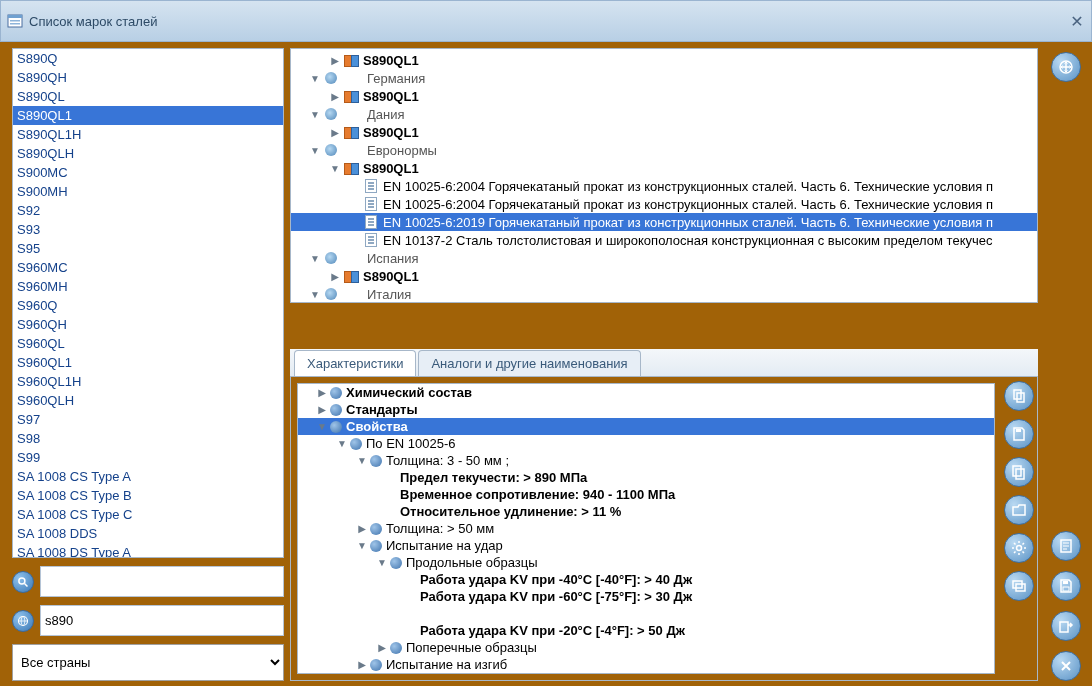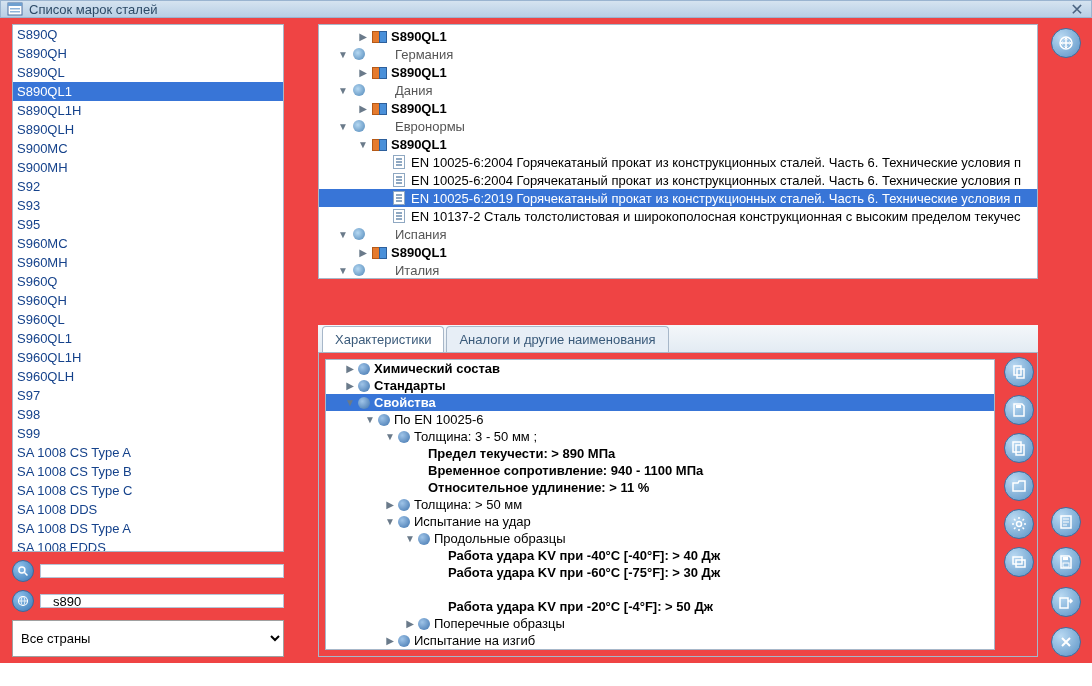--- a/index.html
+++ b/index.html
@@ -1,34 +1,33 @@
 <!DOCTYPE html>
 <html><head>
 <meta charset="utf-8">
 <style>
 * { margin: 0; padding: 0; box-sizing: border-box; font-family: Arial, sans-serif; font-size: 13px; }
 body { background: #fff; width: 1092px; height: 686px; overflow: hidden; }
 
 .title-bar {
-  height: 18px;
+  height: 42px;
   background: linear-gradient(to bottom, #d5e3f0, #b8cfe5);
   border: 1px solid #9ab4d0;
   display: flex;
   align-items: center;
   padding: 0 6px;
 }
 .title-bar .ticon { width: 16px; height: 16px; margin-right: 6px; display:inline-flex; align-items:center; justify-content:center; }
 .title-bar .title { flex: 1; color: #2d4a66; font-size: 13px; }
 .title-bar .close { width: 16px; height: 16px; color: #4a6380; cursor: pointer; display:flex; align-items:center; justify-content:center; font-size:16px;}
 
 .main {
   display: flex;
   height: 645px;
-  background: #ef4444;
-  gap: 28px;
+  background: #a16207;
 }
 
 
 .left-col {
   width: 290px;
   padding: 6px 6px 6px 12px;
   display: flex;
   flex-direction: column;
 }
 .steel-list {
@@ -48,21 +47,21 @@
 
 .search-row { display:flex; align-items:center; margin-top:8px; gap:6px; }
 .round-btn {
   width:22px; height:22px; border-radius:50%;
   background: radial-gradient(circle at 30% 30%, #8fc2ed, #3b78b5);
   display:inline-flex; align-items:center; justify-content:center;
   color:#fff; font-size:12px; cursor:pointer;
   border: 1px solid #3a6a9e;
 }
 .search-input {
-  flex:1; height:14px; border:1px solid #b5c4d6; padding:2px 12px;
+  flex:1; height:31px; border:1px solid #b5c4d6; padding:2px 4px;
   font-size:13px;
 }
 .country-select {
   width:100%; height:37px; border:1px solid #a0a0a0; margin-top:8px;
   padding:2px 4px; background:#fff; font-size:13px;
 }
 
 
 .right-col {
   flex: 1;

